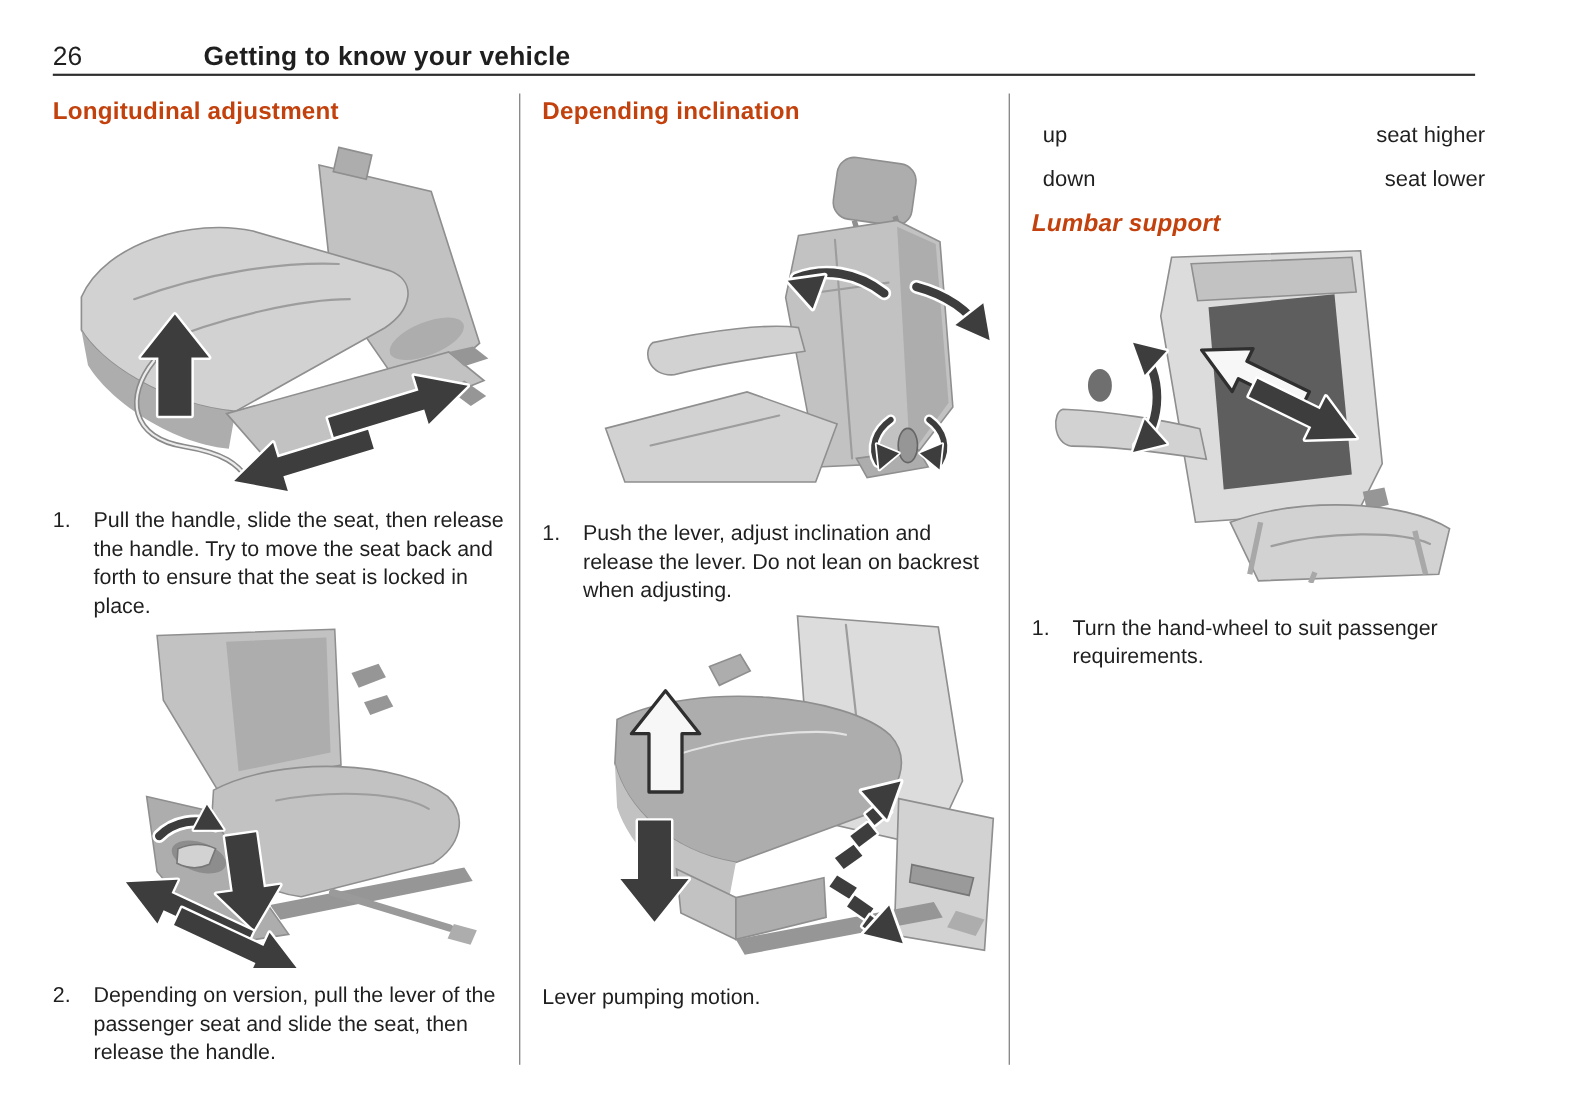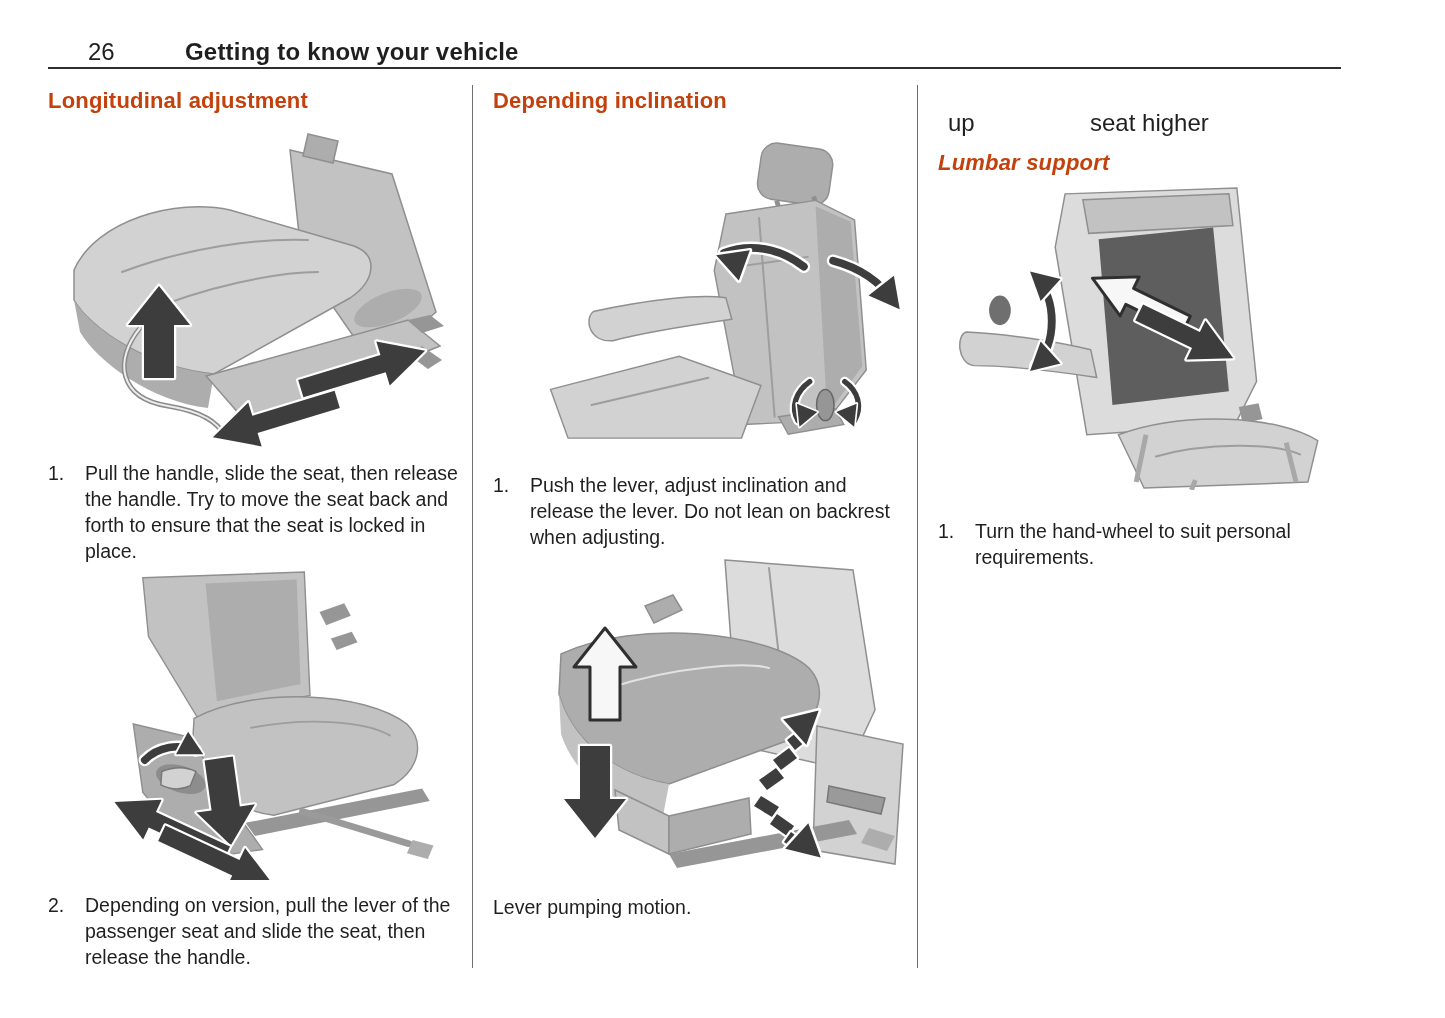--- a/index.html
+++ b/index.html
@@ -6,40 +6,40 @@
     --text:#1f1f1f; --rule:#2e2e2e; --divider:#6e6e6e;
   }
   *{box-sizing:border-box;}
   html,body{margin:0;padding:0;}
   body{
     width:1445px;height:1018px;background:#ffffff;position:relative;
     font-family:"Liberation Sans", sans-serif;color:var(--text);
     overflow:hidden;
   }
   
-  .hdr-num{position:absolute;left:48px;top:38px;font-size:24px;font-weight:400;margin-left:40px;}
+  .hdr-num{position:absolute;left:48px;top:38px;font-size:24px;font-weight:400;}
   .hdr-title{position:absolute;left:185px;top:38px;font-size:24px;font-weight:700;letter-spacing:.2px;}
   .hdr-rule{position:absolute;left:48px;top:67px;width:1293px;height:2px;background:var(--rule);}
   
   .vdiv{position:absolute;top:85px;height:883px;width:1px;background:var(--divider);}
   #vdiv1{left:472px;} #vdiv2{left:917px;}
   
   .col{position:absolute;top:88px;}
   #col1{left:48px;width:412px;}
   #col2{left:493px;width:412px;}
   #col3{left:938px;width:412px;}
   h2.sec{font-size:22px;font-weight:700;margin:0;color:#c2410c;letter-spacing:.2px;}
   .fig{position:relative;}
   .fig svg{display:block;}
   .li{display:flex;font-size:19.5px;line-height:26px;}
   .li .n{width:37px;flex:none;}
   .li .t{flex:1;}
   .caption{font-size:19.5px;line-height:26px;}
   
-  .trow{display:flex;font-size:24px;line-height:26px;margin-bottom:14px;}
+  .trow{display:flex;font-size:20px;line-height:26px;margin-bottom:14px;justify-content:space-between;}
   .trow .term{width:142px;flex:none;}
   
   #fig1{margin:6px 0 0 8px;width:400px;height:336px;}
   #c1-item1{margin-top:4px;}
   #fig2{margin:4px 0 0 34px;width:380px;height:312px;}
   #c1-item2{margin-top:12px;}
   #fig3{margin:4px 0 0 40px;width:380px;height:346px;}
   #c2-item1{margin-top:8px;}
   #c2-h2{margin-top:14px;}
   #fig4{margin:6px 0 0 24px;width:420px;height:330px;}
@@ -232,20 +232,24 @@
 
   <div class="caption" id="c2-caption">Lever pumping motion.</div>
 </div>
 
 <div class="col" id="col3">
   <div id="c3-table">
     <div class="trow">
       <span class="term">up</span>
       <span class="desc">seat higher</span>
     </div>
+    <div class="trow">
+      <span class="term">down</span>
+      <span class="desc">seat lower</span>
+    </div>
   </div>
 
   <h2 class="sec" id="c3-h">Lumbar support</h2>
 
   <div class="fig" id="fig5">
     <svg viewBox="0 0 405 310" width="405" height="306">
       <g>
         <path class="s5 e" d="M118,10 L292,4 L312,200 L290,244 L140,254 L108,64 Z"></path>
         <path class="s2 e" d="M136,16 L284,10 L288,42 L142,50 Z"></path>
         <path d="M152,56 L268,44 L284,210 L166,224 Z" fill="#5e5e5e"></path>
@@ -264,15 +268,15 @@
       </g>
       <g>
         <use href="#ar-r2" class="arO" transform="translate(196,120) rotate(206)"></use>
         <use href="#ar-r2" class="arS" transform="translate(238,152) rotate(26)"></use>
       </g>
     </svg>
   </div>
 
   <div class="li" id="c3-item1">
     <span class="n">1.</span>
-    <span class="t">Turn the hand-wheel to suit personal requirements.</span>
+    <span class="t">Turn the hand-wheel to suit passenger requirements.</span>
   </div>
 </div>
 
 </body></html>

